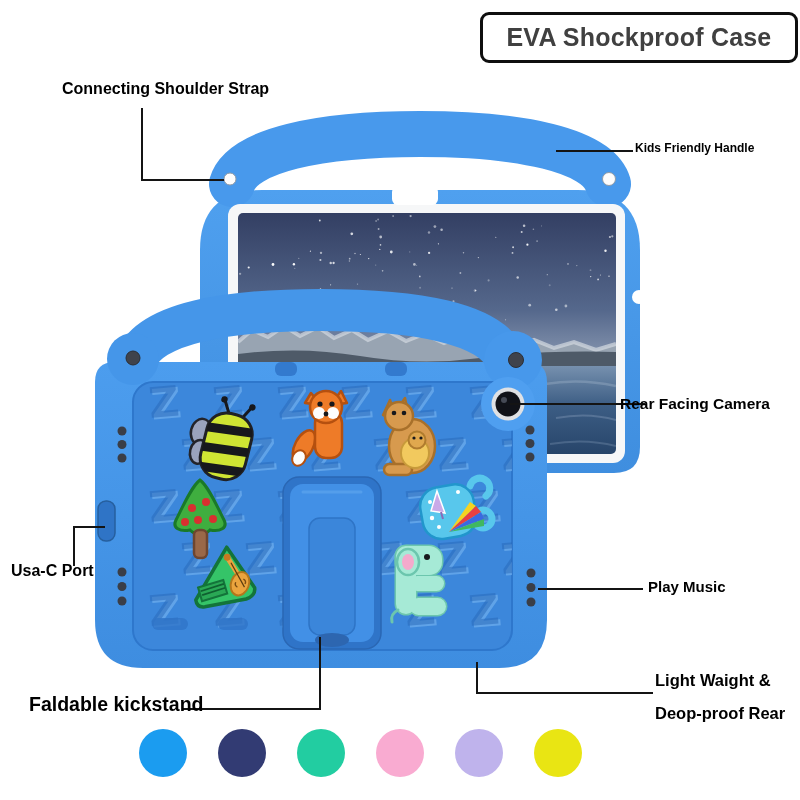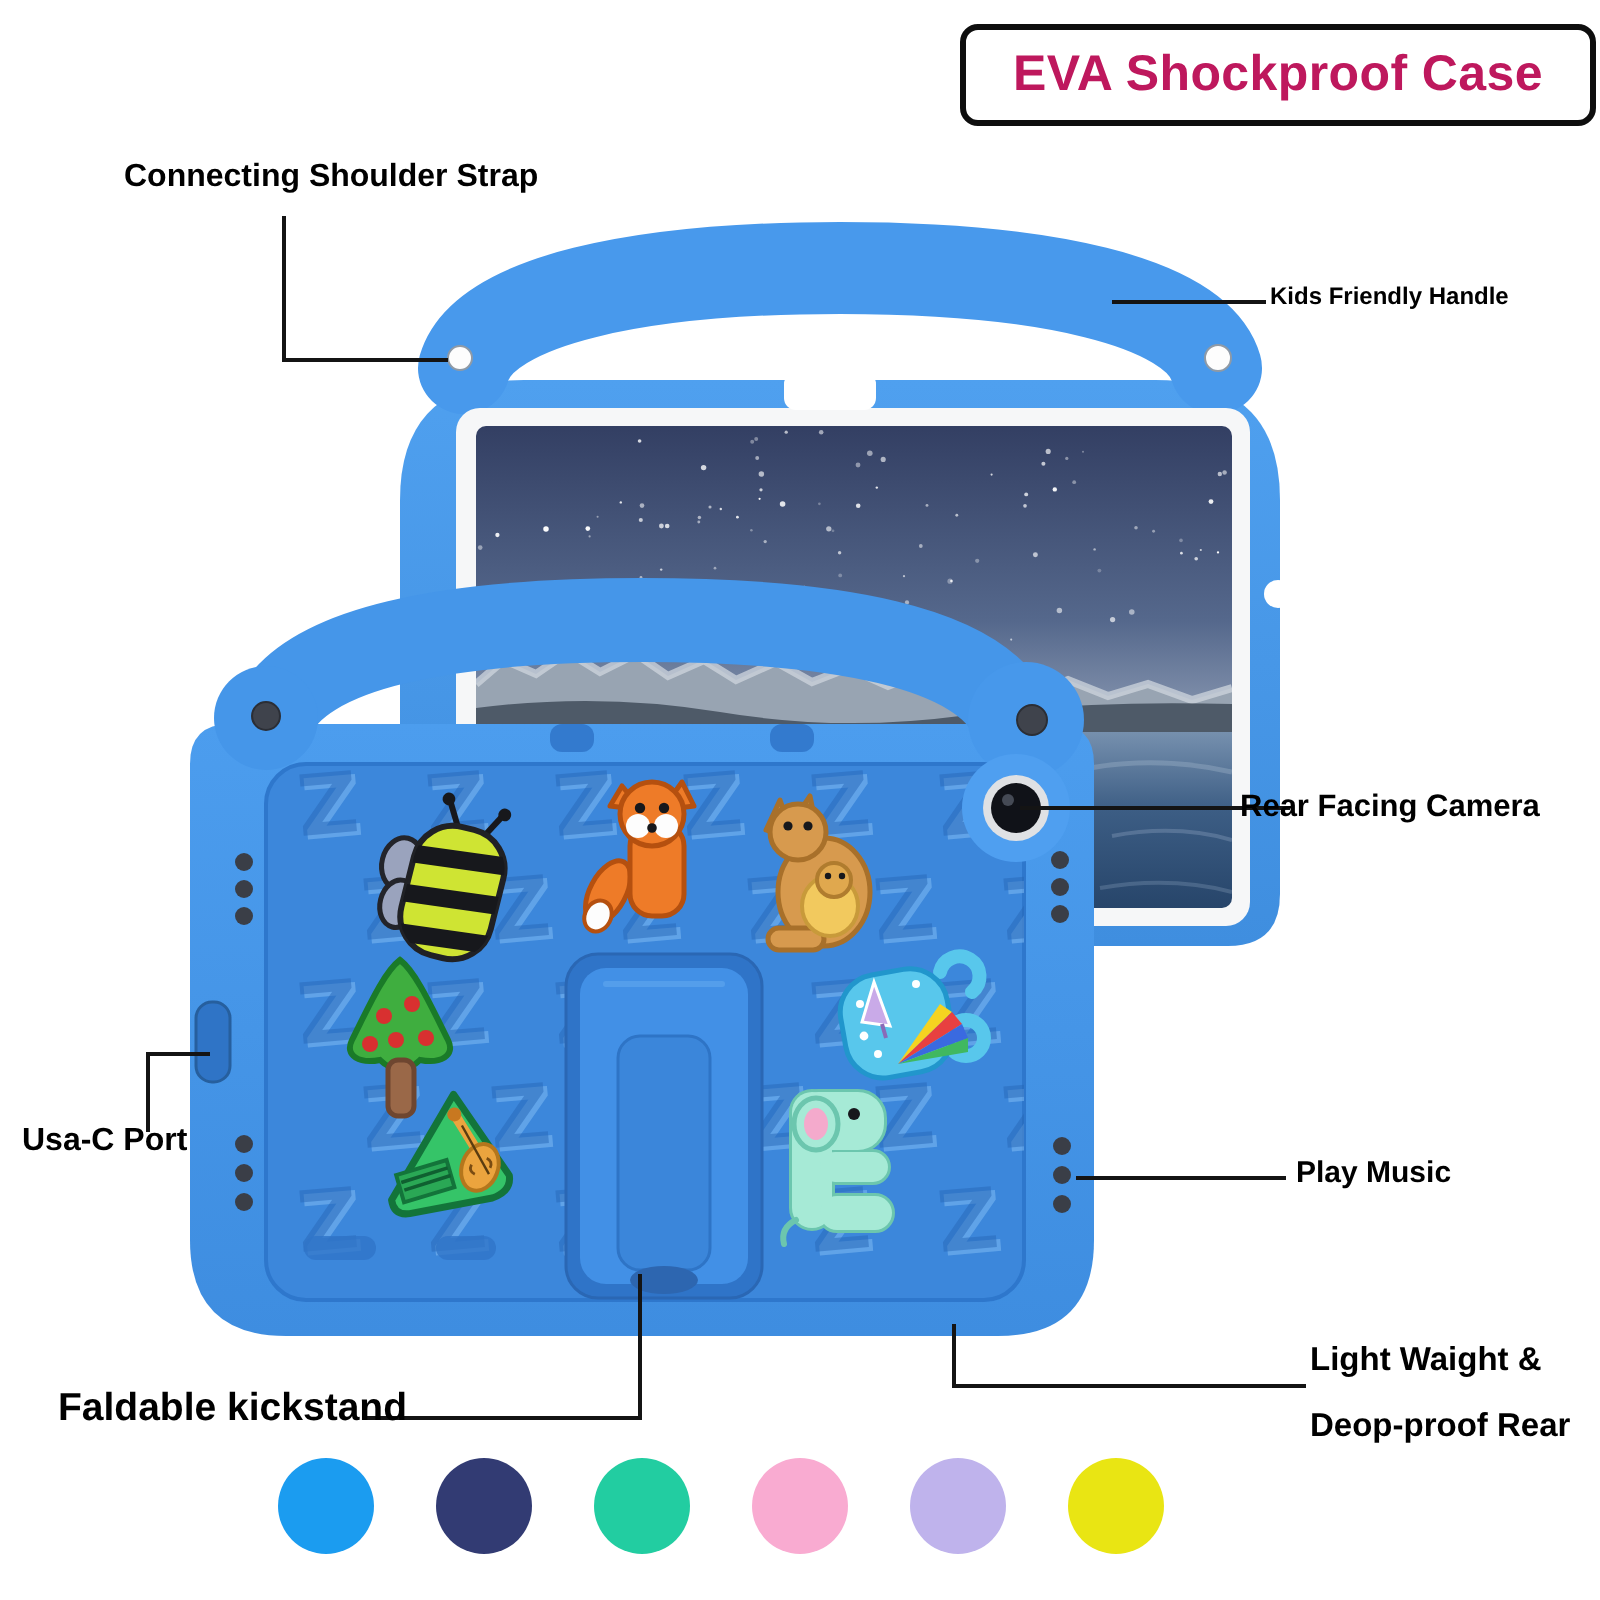--- a/index.html
+++ b/index.html
@@ -11,21 +11,21 @@
   #lbl-handle{left:635px;top:141px;font-size:12px;text-align:right;}
   #lbl-camera{left:620px;top:395px;font-size:15.5px;}
   #lbl-port  {left:11px; top:562px;font-size:16px;text-align:center;}
   #lbl-music {left:648px;top:578px;font-size:15px;}
   #lbl-kick  {left:2px;  top:693px;font-size:19.5px;margin-left:27px;}
   #lbl-light {left:655px;top:664px;font-size:16.5px;line-height:33px;}
   #lbl-light span{display:block;}
   #title-box{position:absolute;left:480px;top:12px;width:312px;height:45px;
              background:#ffffff;border:3px solid #0e0e0e;border-radius:9px;
              display:flex;align-items:center;justify-content:center;
-             font-size:25px;font-weight:700;color:#be185d;letter-spacing:.2px;}
+             font-size:25px;font-weight:700;color:#404040;letter-spacing:.2px;}
   #swatches{position:absolute;left:139px;top:729px;display:flex;gap:31px;}
   .swatch{width:48px;height:48px;border-radius:50%;}
 </style>
 </head>
 <body>
 
 <div id="stage">
 
 <svg id="art" width="800" height="800" viewBox="0 0 800 800">
   <defs>

